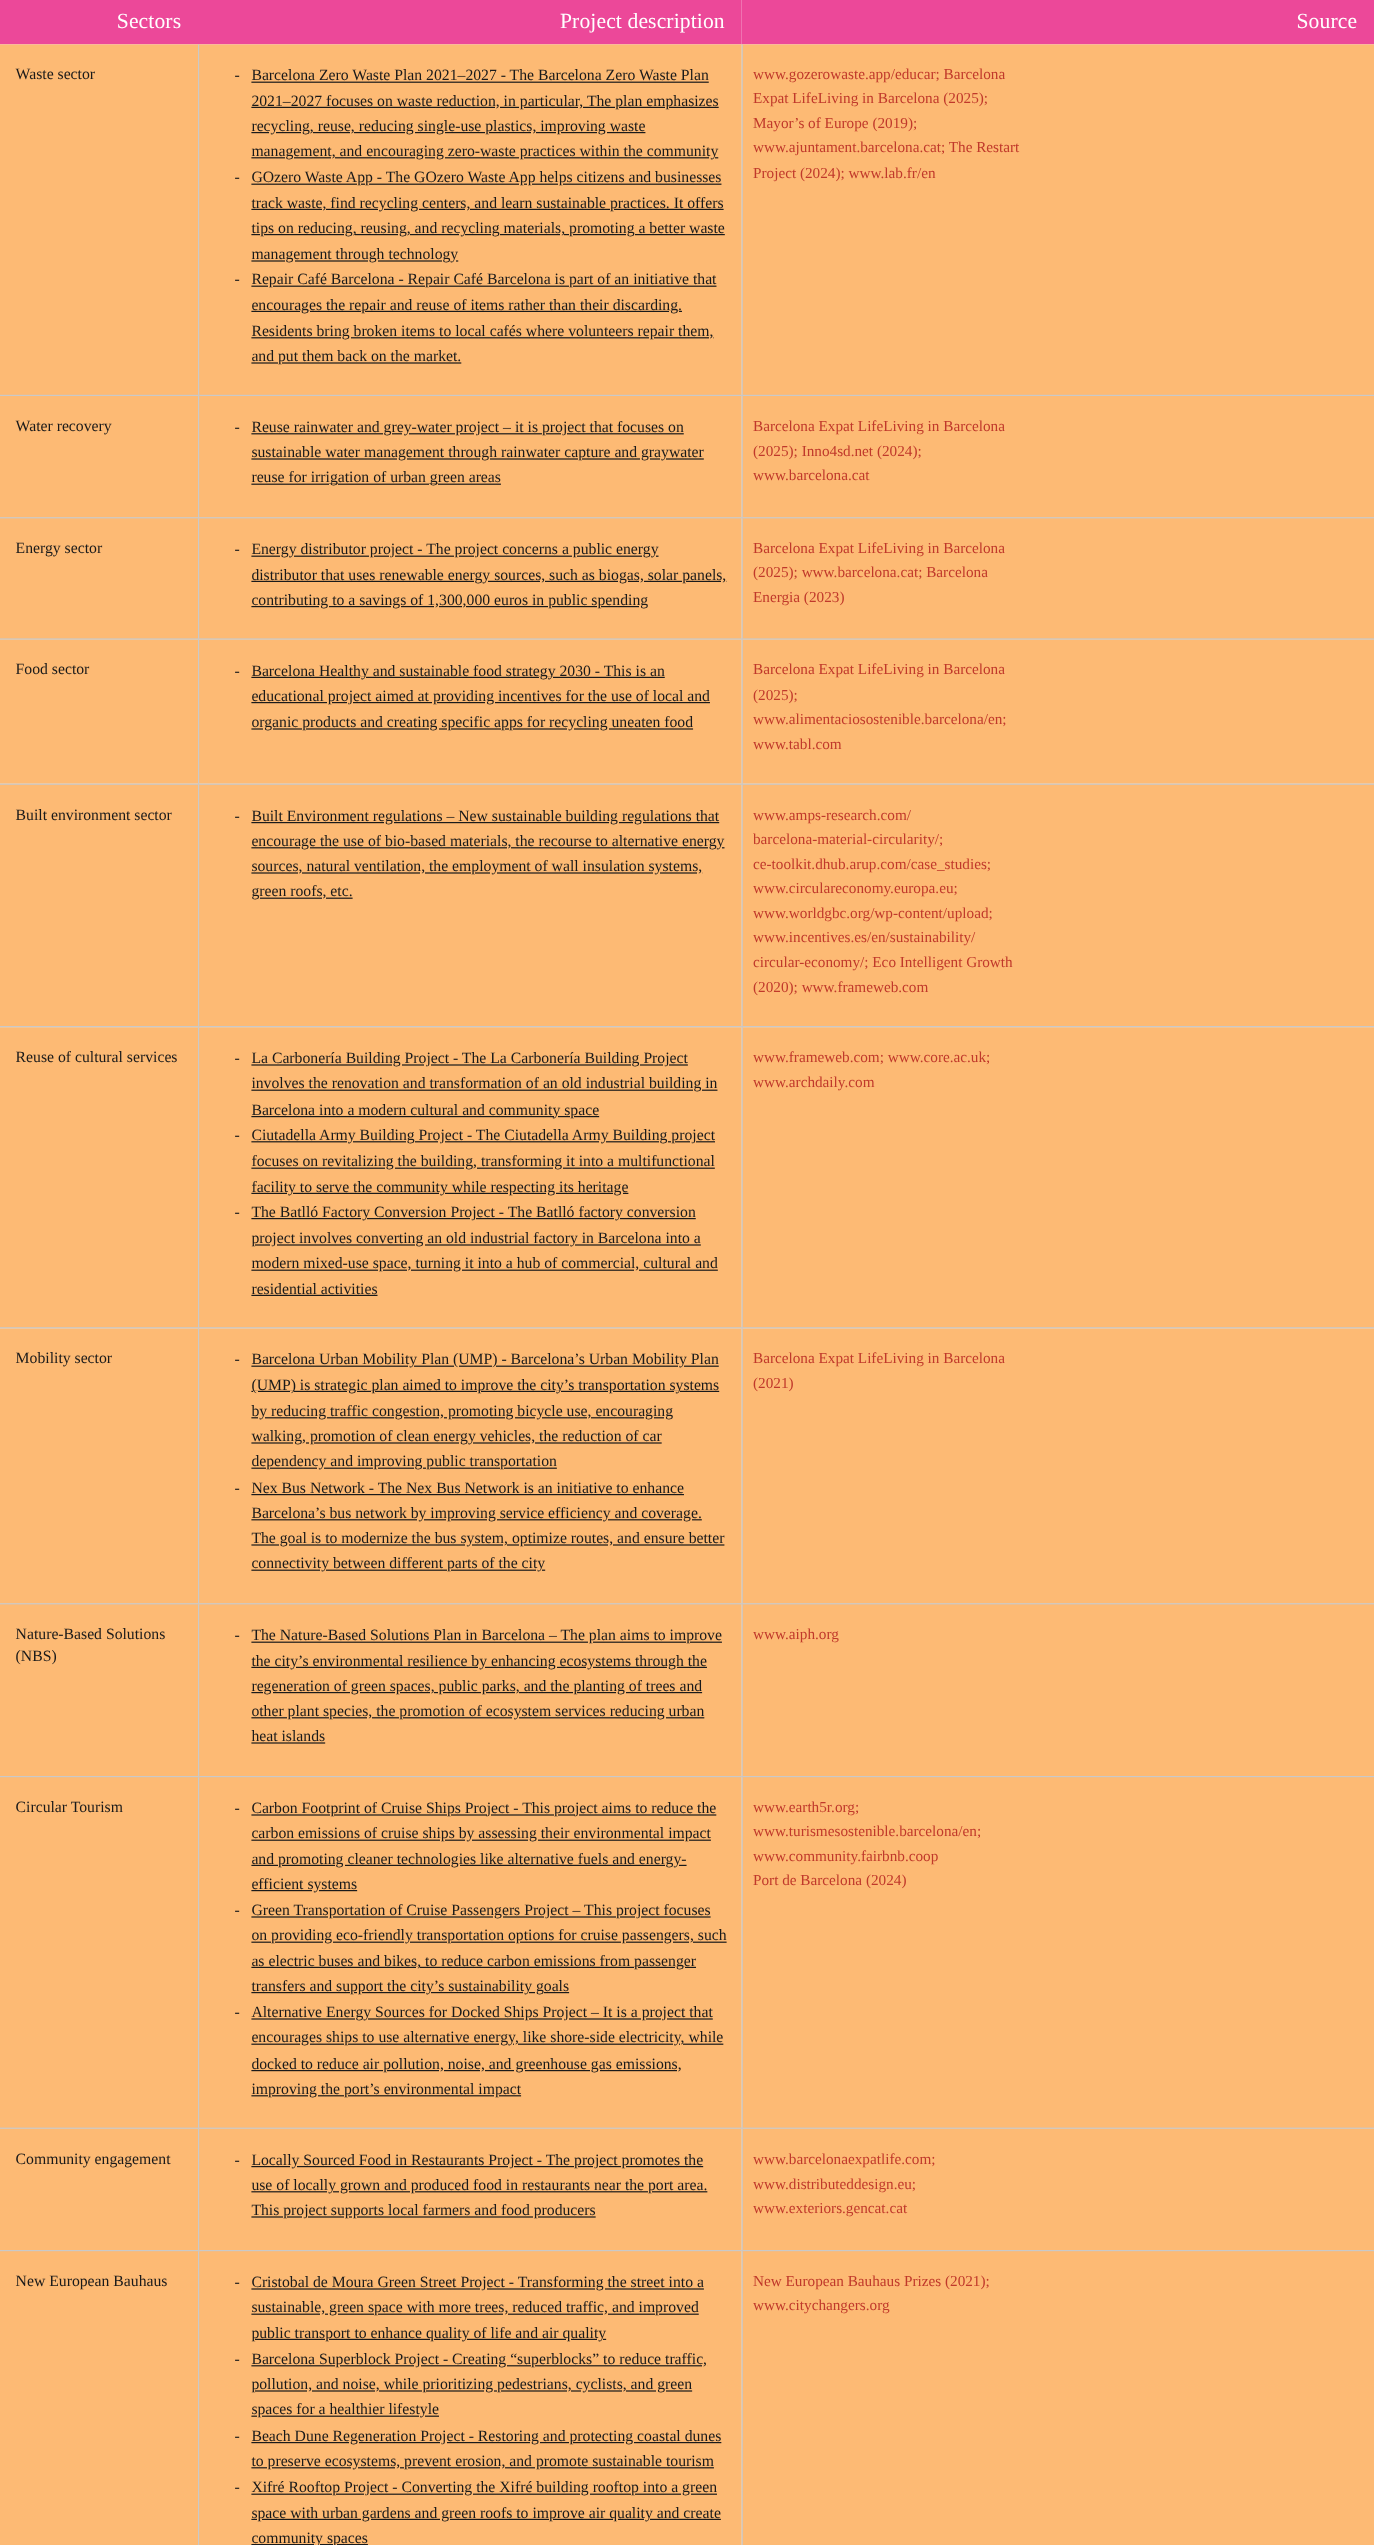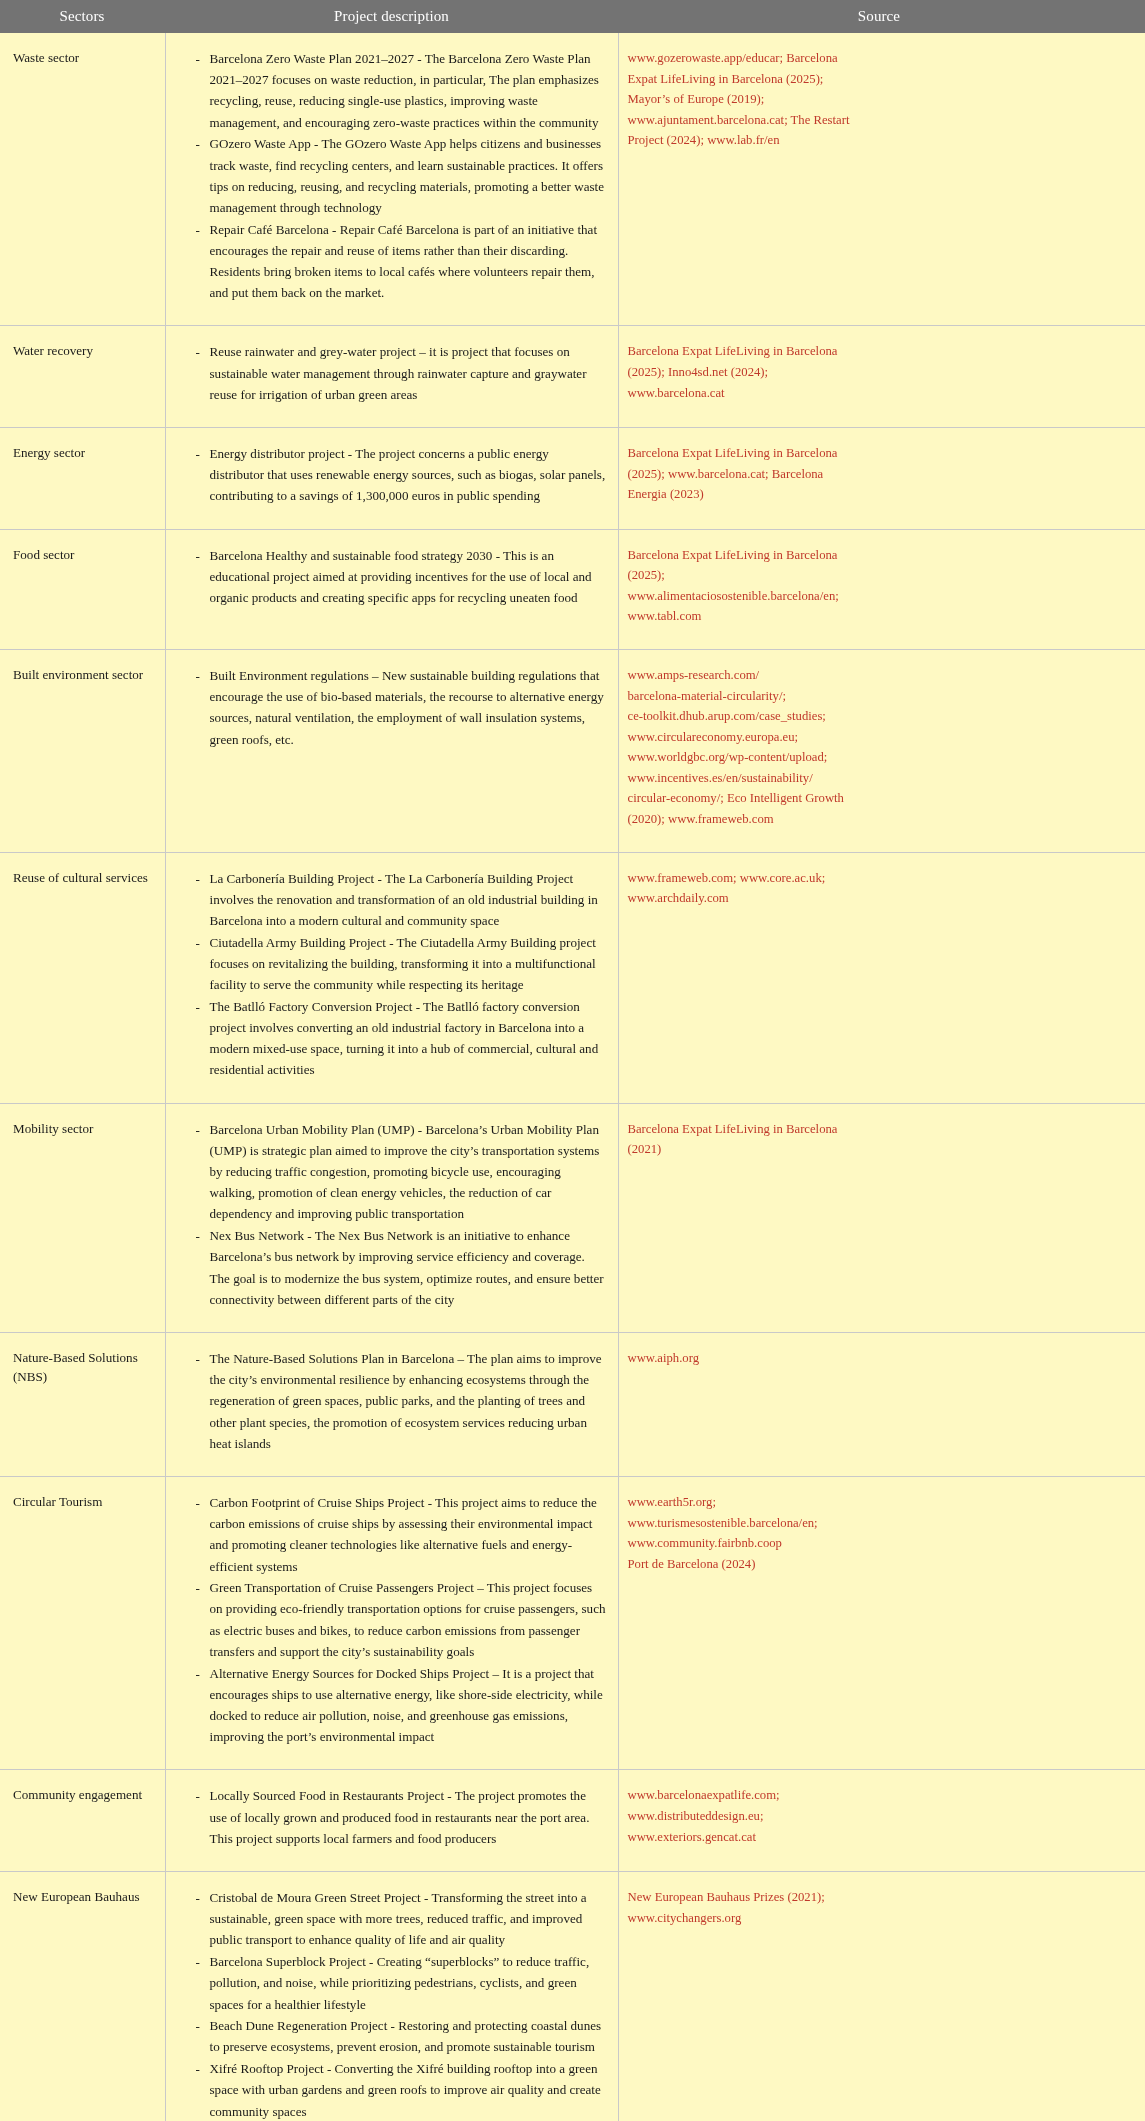--- a/index.html
+++ b/index.html
@@ -16,41 +16,41 @@
   table.sectors-table {
     width: 1145px;
     border-collapse: collapse;
     table-layout: fixed;
   }
   table.sectors-table col.col-sectors { width: 165px; }
   table.sectors-table col.col-desc    { width: 453px; }
   table.sectors-table col.col-source  { width: 527px; }
 
   thead th {
-    background: #737373;
+    background: #ec4899;
     color: #ffffff;
-    text-align: center;
+    text-align: right;
     font-weight: 400;
-    font-size: 15px;
+    font-size: 18px;
     line-height: 1.2;
     padding: 7px 14px 8px 14px;
     vertical-align: middle;
     border: none;
     letter-spacing: 0.1px;
   }
   thead th.th-sectors { padding-left: 13px; }
   thead th.th-desc    { padding-left: 14px; }
   thead th.th-source  { padding-left: 9px; }
 
   tbody td {
     vertical-align: top;
     border-bottom: 1px solid #c9c9c9;
     border-right: 1px solid #c9c9c9;
     padding: 0;
-    background: #fef9c3;
+    background: #fdba74;
   }
   tbody td:last-child { border-right: none; }
 
   td.cell-sector {
     padding: 16px 10px 22px 13px;
     font-size: 13.1px;
     line-height: 1.42;
     color: #1a1a1a;
   }
   td.cell-desc {
@@ -70,20 +70,21 @@
   ul.bullets {
     margin: 0;
     padding: 0;
     list-style: none;
   }
   ul.bullets > li {
     position: relative;
     padding-left: 44px;
     margin: 0 0 0 0;
     text-indent: 0;
+    text-decoration: underline;
   }
   ul.bullets > li + li { margin-top: 0.5px; }
   ul.bullets > li::before {
     content: "-";
     position: absolute;
     left: 30px;
     top: 0;
     color: #1a1a1a;
   }
   

